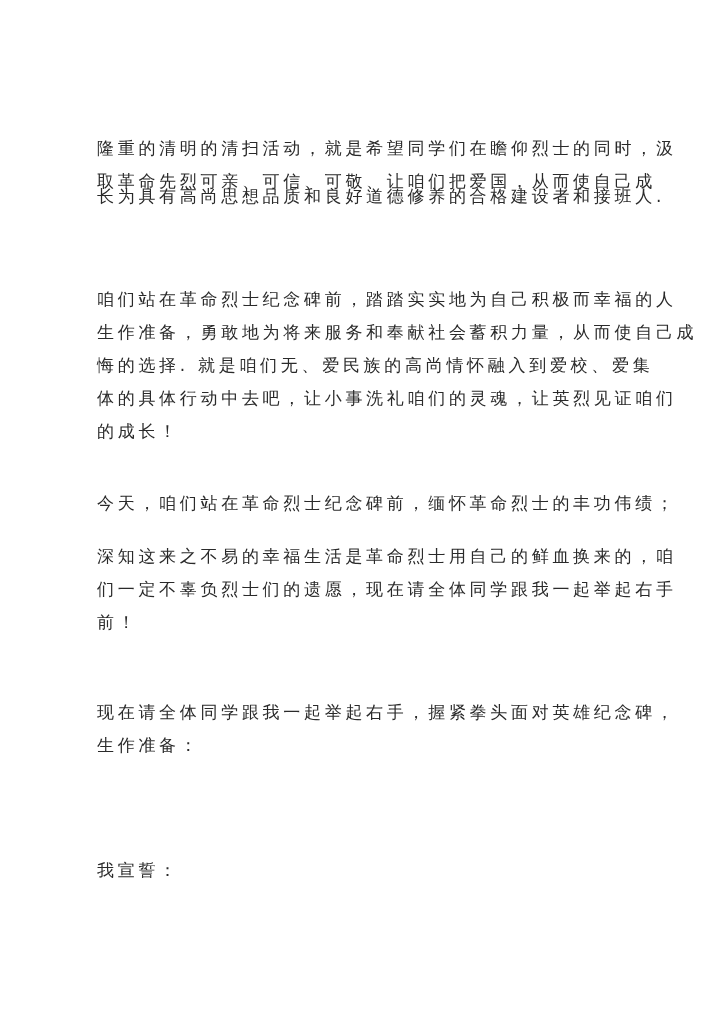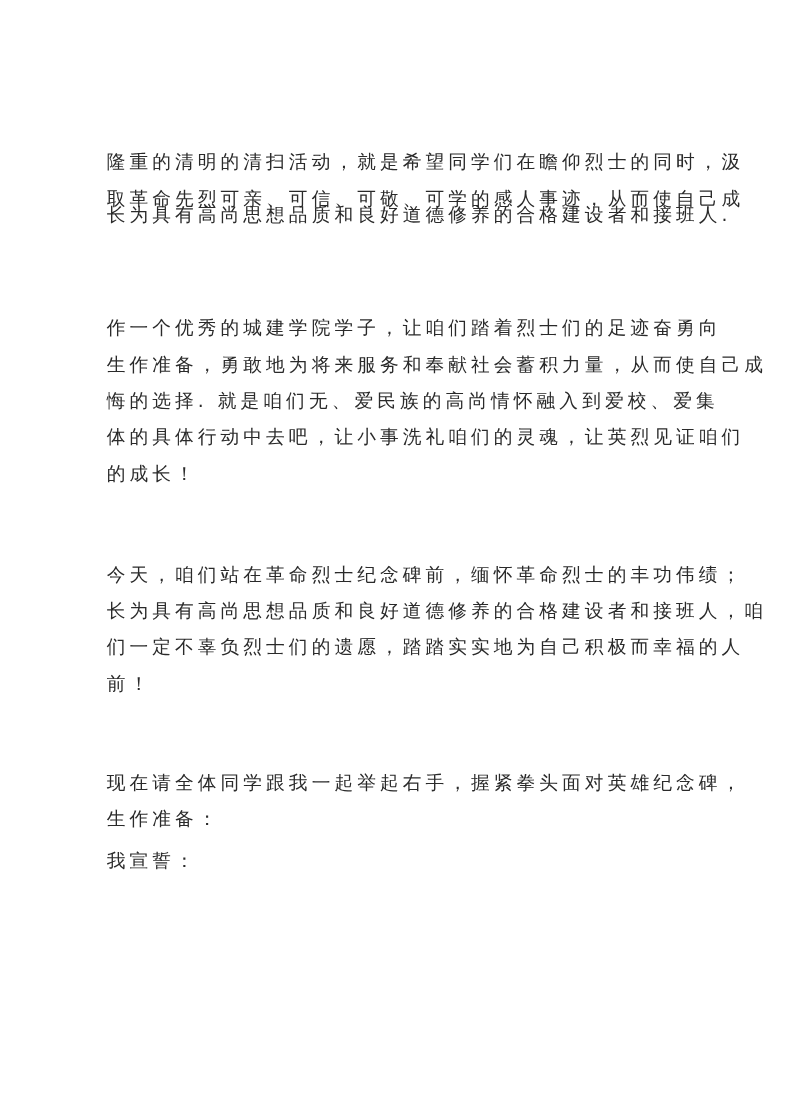--- a/index.html
+++ b/index.html
@@ -32,41 +32,41 @@
       white-space: nowrap;
     }
   </style>
 </head>
 <body>
 
 <div class="page">
 
   <div>
     <div class="line" style="top:137px">隆重的清明的清扫活动，就是希望同学们在瞻仰烈士的同时，汲</div>
-    <div class="line" style="top:170px">取革命先烈可亲、可信、可敬、可学的感人事迹，从而使自己成</div>
+    <div class="line" style="top:170px">取革命先烈可亲、可信、可敬、让咱们把爱国，从而使自己成</div>
     <div class="line" style="top:185px">长为具有高尚思想品质和良好道德修养的合格建设者和接班人.</div>
   </div>
 
   <div>
-    <div class="line" style="top:288px">作一个优秀的城建学院学子，让咱们踏着烈士们的足迹奋勇向</div>
+    <div class="line" style="top:288px">咱们站在革命烈士纪念碑前，踏踏实实地为自己积极而幸福的人</div>
     <div class="line" style="top:321px">生作准备，勇敢地为将来服务和奉献社会蓄积力量，从而使自己成</div>
     <div class="line" style="top:354px">悔的选择. 就是咱们无、爱民族的高尚情怀融入到爱校、爱集</div>
     <div class="line" style="top:387px">体的具体行动中去吧，让小事洗礼咱们的灵魂，让英烈见证咱们</div>
     <div class="line" style="top:420px">的成长！</div>
   </div>
 
   <div>
-    <div class="line" style="top:512px">今天，咱们站在革命烈士纪念碑前，缅怀革命烈士的丰功伟绩；</div>
-    <div class="line" style="top:545px">长为具有高尚思想品质和良好道德修养的合格建设者和接班人，咱</div>
-    <div class="line" style="top:578px">们一定不辜负烈士们的遗愿，踏踏实实地为自己积极而幸福的人</div>
+    <div class="line" style="top:492px">今天，咱们站在革命烈士纪念碑前，缅怀革命烈士的丰功伟绩；</div>
+    <div class="line" style="top:545px">深知这来之不易的幸福生活是革命烈士用自己的鲜血换来的，咱</div>
+    <div class="line" style="top:578px">们一定不辜负烈士们的遗愿，现在请全体同学跟我一起举起右手</div>
     <div class="line" style="top:611px">前！</div>
   </div>
 
   <div>
     <div class="line" style="top:701px">现在请全体同学跟我一起举起右手，握紧拳头面对英雄纪念碑，</div>
     <div class="line" style="top:734px">生作准备：</div>
   </div>
 
   <div>
-    <div class="line" style="top:772px">我宣誓：</div>
+    <div class="line" style="top:859px">我宣誓：</div>
   </div>
 
 </div>
 
 </body></html>

